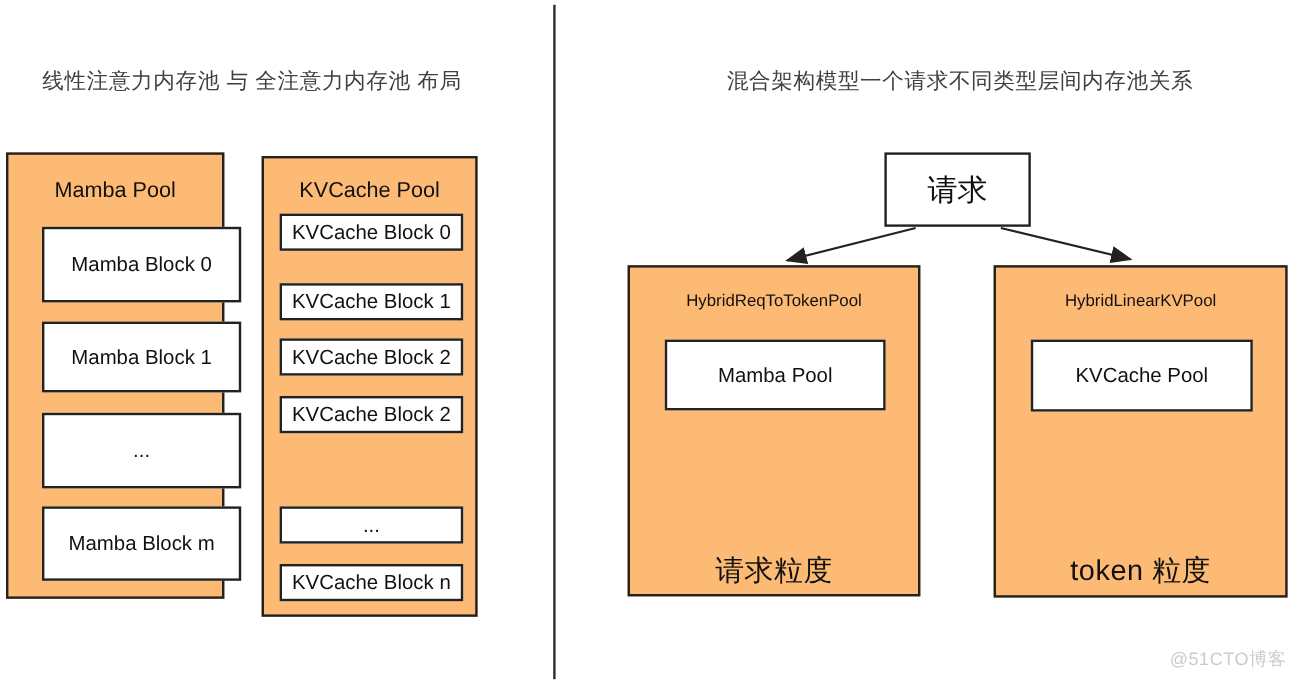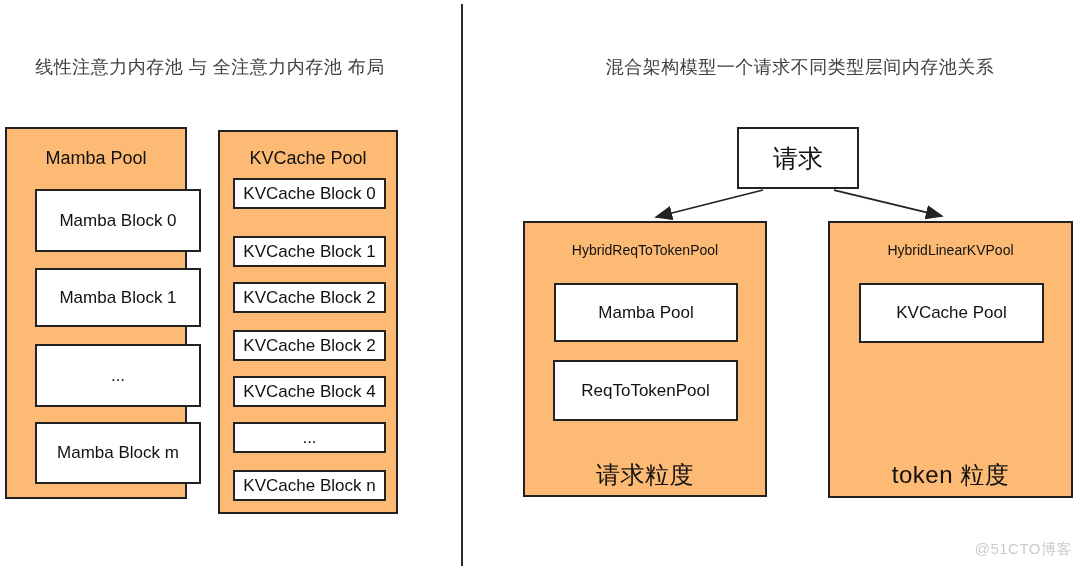--- a/index.html
+++ b/index.html
@@ -147,41 +147,39 @@
     <div class="block mbdots">...</div>
     <div class="block mbm">Mamba Block m</div>
   </div>
 
   <div class="outer-box kvcache-pool">
     <div class="pool-label">KVCache Pool</div>
     <div class="block kv0">KVCache Block 0</div>
     <div class="block kv1">KVCache Block 1</div>
     <div class="block kv2">KVCache Block 2</div>
     <div class="block kv3">KVCache Block 2</div>
-    <div class="block kv4">KVCache Block 4</div>
     <div class="block kvdots">...</div>
     <div class="block kvn">KVCache Block n</div>
   </div>
 
   <div class="request-box">请求</div>
 
   <svg class="arrows" viewBox="0 0 1080 569" xmlns="http://www.w3.org/2000/svg">
     <defs>
       <marker id="arrowhead" markerWidth="10" markerHeight="8" refX="9" refY="4" orient="auto" markerUnits="strokeWidth">
         <polygon points="0 0, 10 4, 0 8" fill="#222222"></polygon>
       </marker>
     </defs>
     <line x1="763" y1="190" x2="656" y2="217" stroke="#222222" stroke-width="1.8" marker-end="url(#arrowhead)"></line>
     <line x1="834" y1="190" x2="942" y2="216" stroke="#222222" stroke-width="1.8" marker-end="url(#arrowhead)"></line>
   </svg>
 
   <div class="outer-box hybrid-req">
     <div class="hybrid-label">HybridReqToTokenPool</div>
     <div class="block inner-mamba">Mamba Pool</div>
-    <div class="block inner-req2tok">ReqToTokenPool</div>
     <div class="granularity">请求粒度</div>
   </div>
 
   <div class="outer-box hybrid-kv">
     <div class="hybrid-label">HybridLinearKVPool</div>
     <div class="block inner-kvcache">KVCache Pool</div>
     <div class="granularity">token 粒度</div>
   </div>
 
   <div class="watermark">@51CTO博客</div>

